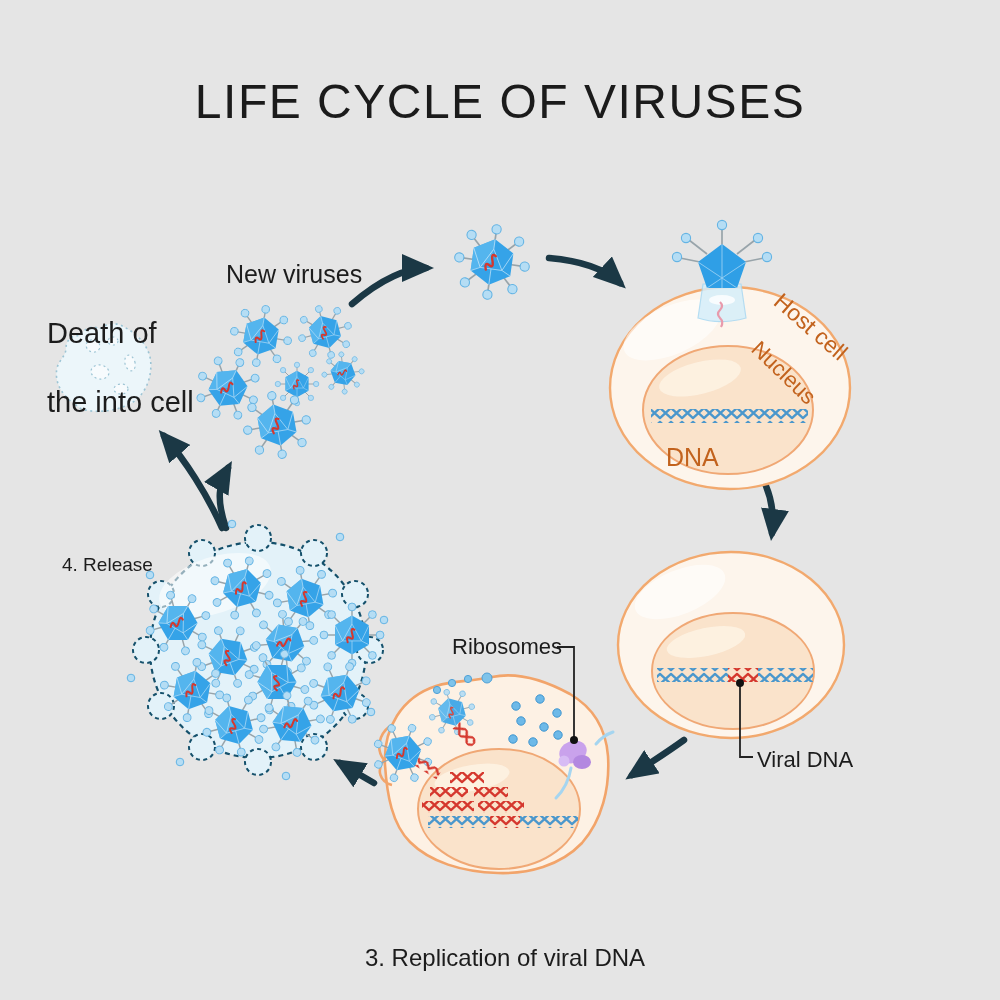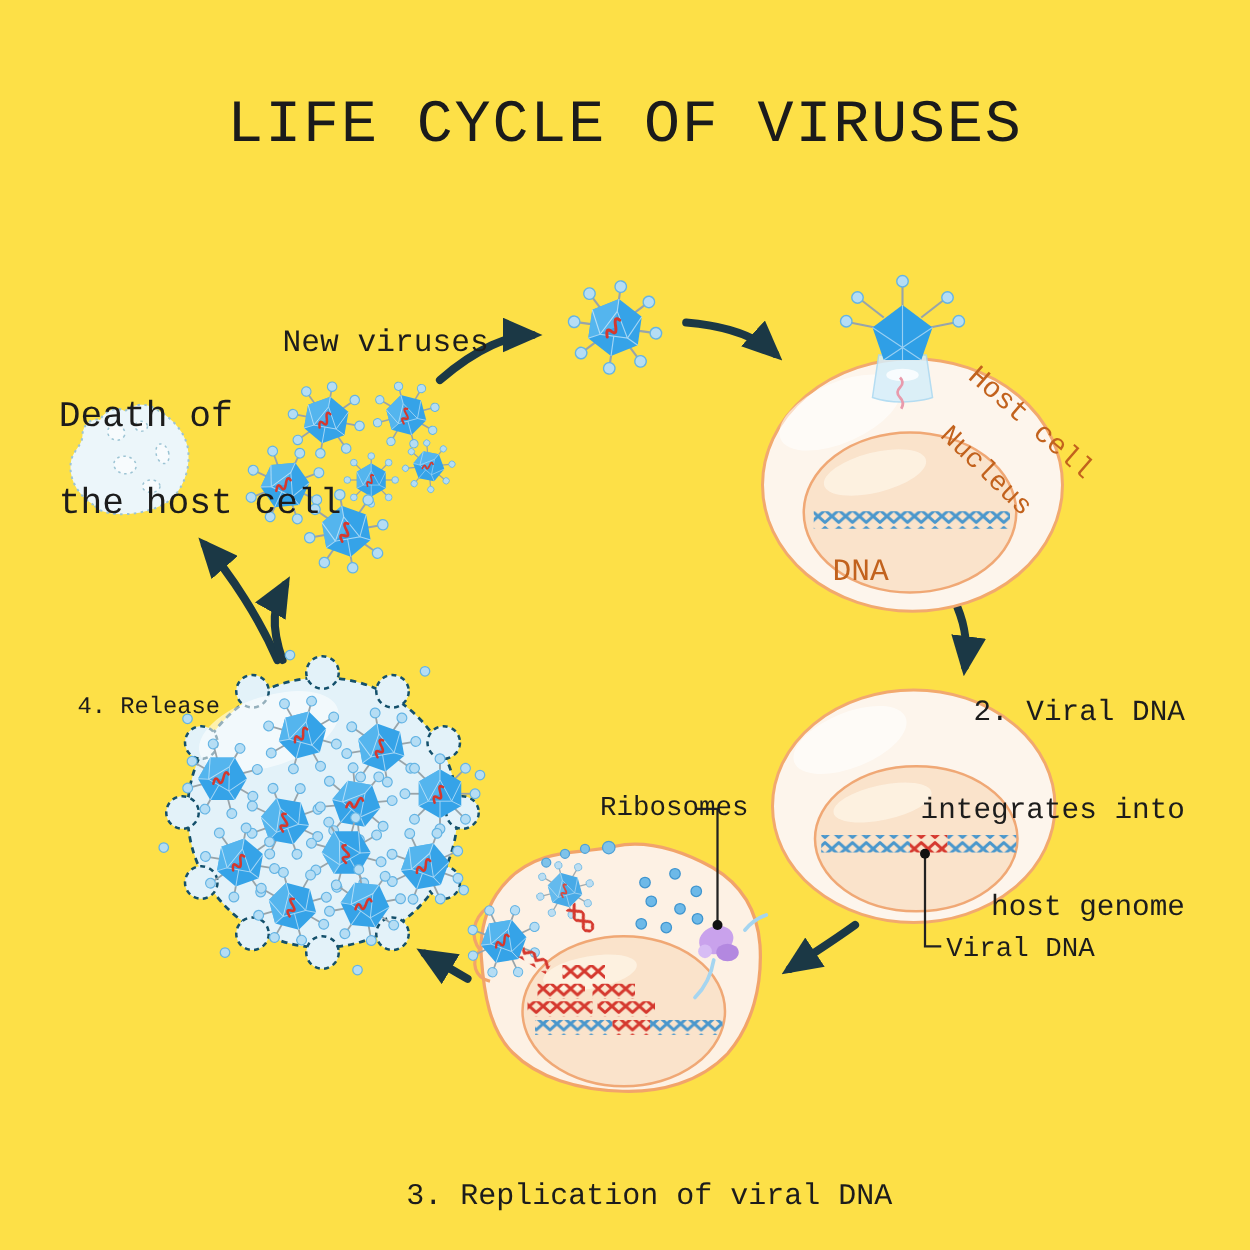--- a/index.html
+++ b/index.html
@@ -1,17 +1,17 @@
 <!DOCTYPE html>
 <html><head>
 <meta charset="utf-8">
 <style>
   html,body{margin:0;padding:0;background:#ffffff;}
-  .canvas{position:relative;width:1000px;height:1000px;background:#fde047;overflow:hidden;
-          font-family:Liberation Mono, monospace;}
+  .canvas{position:relative;width:1000px;height:1000px;background:#e5e5e5;overflow:hidden;
+          font-family:Liberation Sans, sans-serif;}
   svg.art{position:absolute;left:0;top:0;}
   .lbl{position:absolute;color:#1c1c1c;white-space:pre;}
   .title{left:0;top:74px;width:1000px;text-align:center;font-size:48px;letter-spacing:1.5px;color:#1b1b1b;}
   .step{font-size:23.5px;line-height:26px;}
   .right{text-align:right;}
   .center{text-align:center;}
   .soft{font-size:19px;}
   .orange{color:#c2621d;}
   .rot{transform-origin:left top;}
 </style>
@@ -242,41 +242,36 @@
       <ellipse cx="130" cy="363" rx="5" ry="8" transform="rotate(-15 130 363)"></ellipse>
       <ellipse cx="100" cy="372" rx="9" ry="7" transform="rotate(10 100 372)"></ellipse>
       <ellipse cx="121" cy="389" rx="7" ry="5"></ellipse>
     </g>
   </g>
 </svg>
 
 <div class="lbl title">LIFE CYCLE OF VIRUSES</div>
 
 
-<div class="lbl step right" style="right:52px;top:506px;">
-  <div>2. Viral DNA</div>
-  <div>integrates into</div>
-  <div>host genome</div>
-</div>
 
 <div class="lbl step center" style="left:325px;top:893px;width:360px;font-size:24px;">
   <div>3. Replication of viral DNA</div>
   
 </div>
 
 <div class="lbl soft" style="left:62px;top:554px;">4. Release</div>
 
 <div class="lbl" style="left:226px;top:260px;font-size:25px;">New viruses</div>
 
 <div class="lbl" style="left:47px;top:276px;font-size:29px;line-height:23px;">
   <div>Death of</div>
-  <div>the host cell</div>
+  <div>the into cell</div>
 </div>
 
-<div class="lbl soft" style="left:452px;top:634px;font-size:22px;margin-left:28px;">Ribosomes</div>
+<div class="lbl soft" style="left:452px;top:634px;font-size:22px;">Ribosomes</div>
 
 <div class="lbl soft" style="left:757px;top:747px;font-size:22px;">Viral DNA</div>
 
 <div class="lbl orange rot" style="left:786px;top:288px;font-size:23px;transform:rotate(41deg);">Host cell</div>
 
 <div class="lbl orange rot" style="left:764px;top:336px;font-size:22px;transform:rotate(44deg);">Nucleus</div>
 
 <div class="lbl orange" style="left:666px;top:419px;font-size:25px;margin-top:24px;">DNA</div>
 
 </div>

